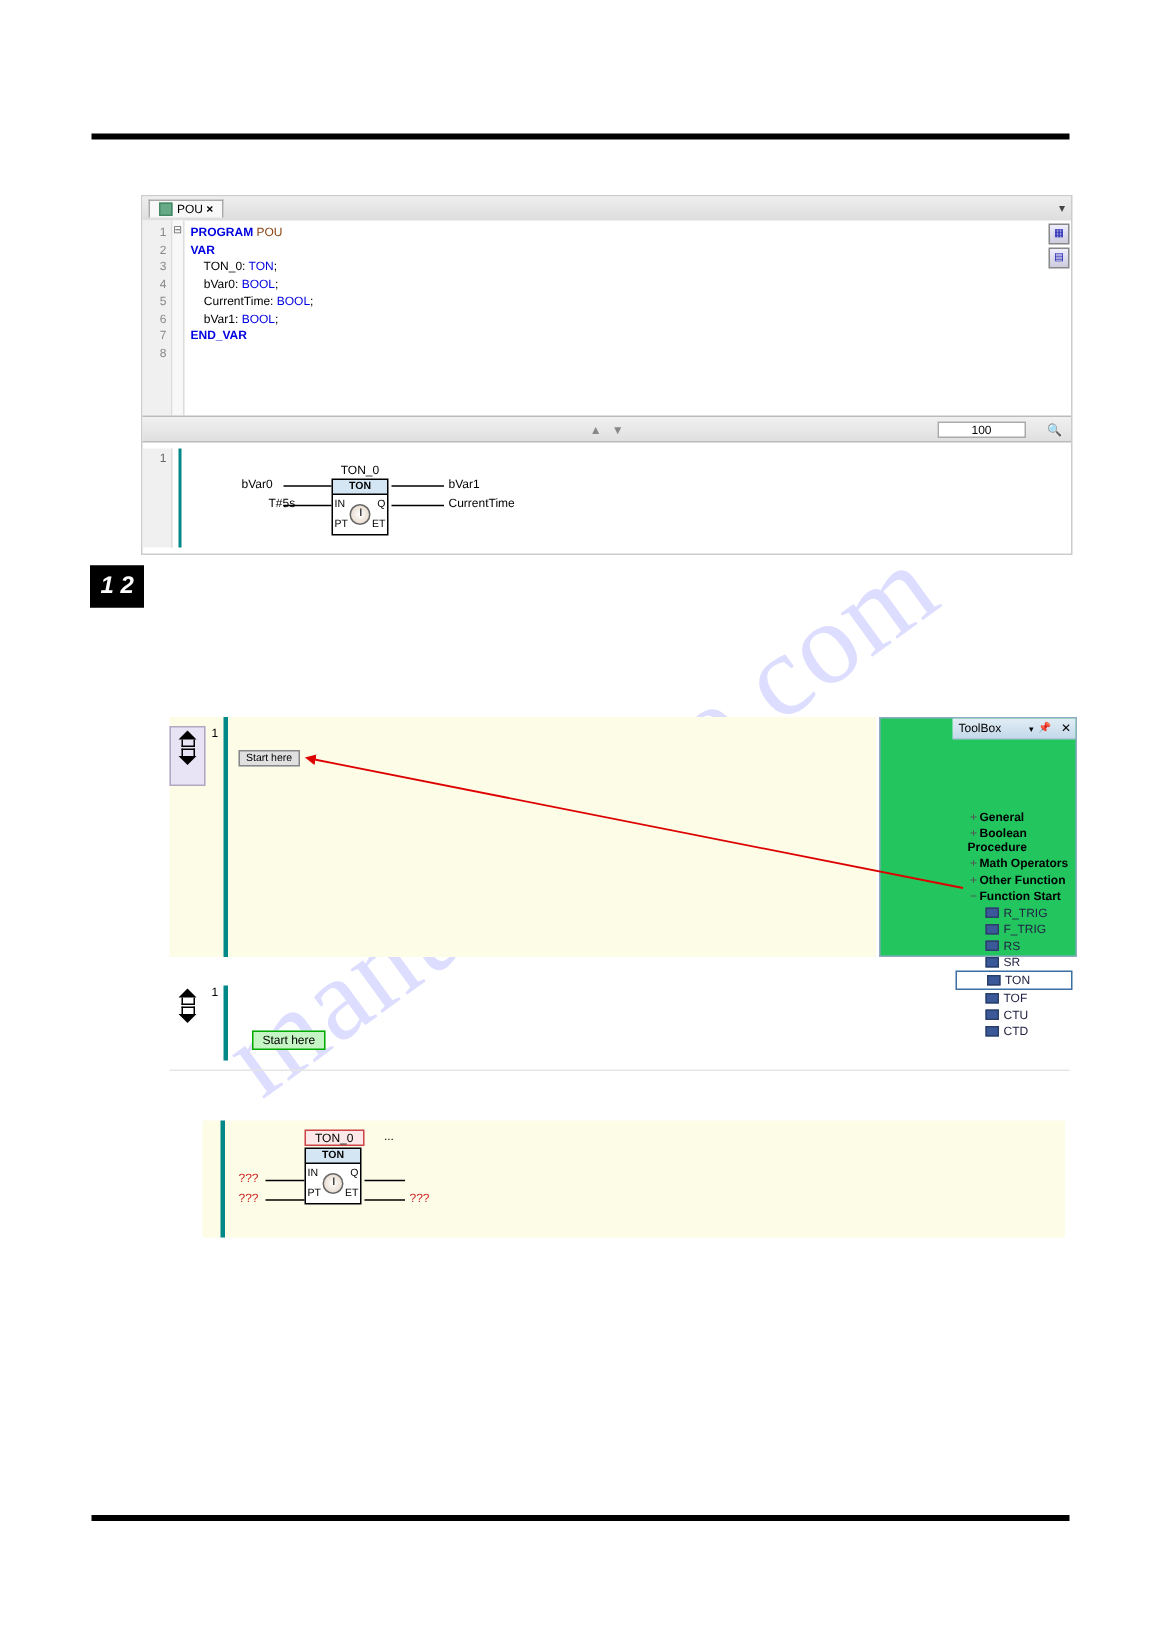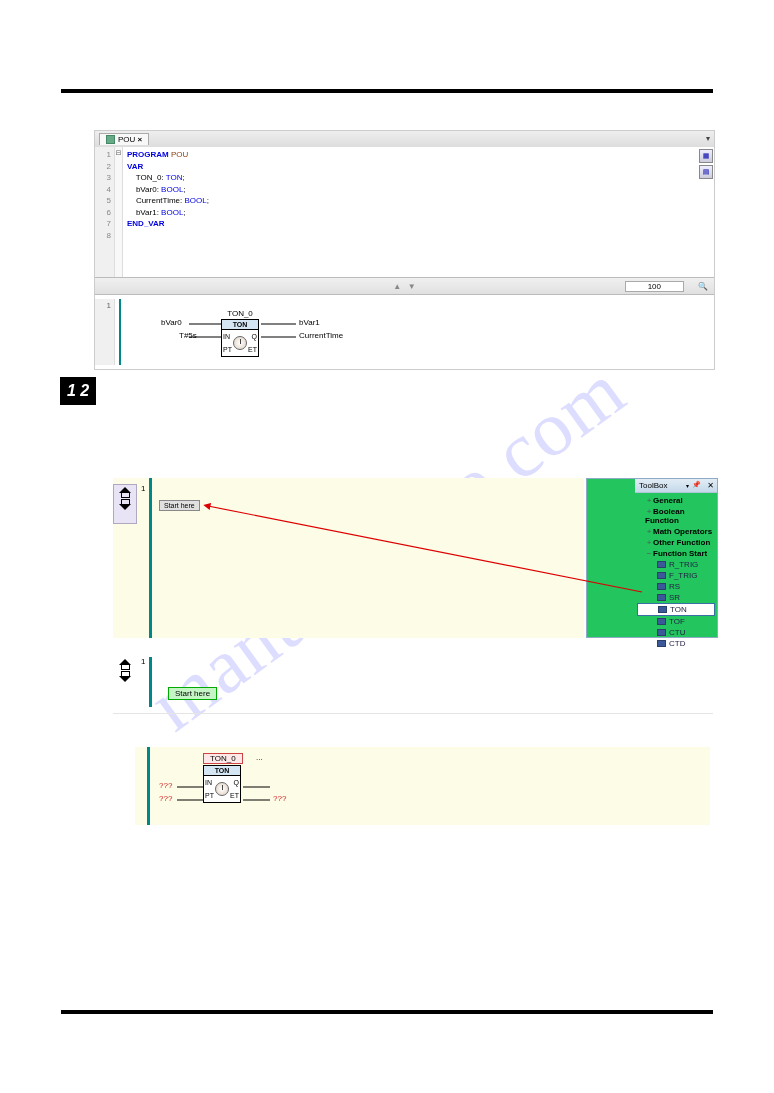--- a/index.html
+++ b/index.html
@@ -62,21 +62,21 @@
   .net-rail { position: absolute; left: 36px; top: 0; width: 3px; height: 160px; background: #088; }
   .start-here-box { position: absolute; left: 46px; top: 22px; font-size: 7px; background: #e0e0e0; border: 1px solid #888; padding: 1px 4px; }
   .start-here-green { border: 1px solid #0a0; background: #c5f5c5 !important; }
   
   
   .toolbox { position: absolute; right: 56px; top: 478px; width: 132px; height: 160px; background: #22c55e; border: 1px solid #8faac4; font-size: 8px; padding-left: 48px; }
   .toolbox-title { background: linear-gradient(#e2edf5, #c4d9ea); padding: 2px 4px; border-bottom: 1px solid #b0c4d8; position: relative; }
   .tb-close { position: absolute; right: 3px; top: 2px; font-size: 8px; }
   .tb-pin { position: absolute; right: 16px; top: 2px; font-size: 7px; }
   .tb-dd { position: absolute; right: 28px; top: 3px; font-size: 6px; }
-  .tb-tree { padding: 2px 2px; }
+  .tb-tree { padding: 2px 2px; margin-top: 44px; }
   .tb-item { padding: 1px 0 1px 8px; color: #000; }
   .tb-exp { display: inline-block; width: 8px; text-align: center; color: #555; }
   .tb-sub { padding: 1px 0 1px 20px; color: #224; }
   .tb-icon { display: inline-block; width: 9px; height: 7px; background: #3b5998; border: 1px solid #2a3f6a; margin-right: 3px; vertical-align: middle; }
   .tb-selected { background: #fff; border: 1px solid #3b6ea5; }
   
   
   .red-arrow-svg { position: absolute; left: 200px; top: 500px; width: 460px; height: 100px; pointer-events: none; }
   
   
@@ -192,21 +192,21 @@
 
 <div class="toolbox">
   <div class="toolbox-title">
     <span>ToolBox</span>
     <span class="tb-dd">▾</span>
     <span class="tb-pin">📌</span>
     <span class="tb-close">✕</span>
   </div>
   <div class="tb-tree">
     <div class="tb-item"><span class="tb-exp">+</span><b>General</b></div>
-    <div class="tb-item"><span class="tb-exp">+</span><b>Boolean Function</b></div>
+    <div class="tb-item"><span class="tb-exp">+</span><b>Boolean Procedure</b></div>
     <div class="tb-item"><span class="tb-exp">+</span><b>Math Operators</b></div>
     <div class="tb-item"><span class="tb-exp">+</span><b>Other Function</b></div>
     <div class="tb-item"><span class="tb-exp">−</span><b>Function Start</b></div>
     <div class="tb-sub"><span class="tb-icon"></span><span>R_TRIG</span></div>
     <div class="tb-sub"><span class="tb-icon"></span><span>F_TRIG</span></div>
     <div class="tb-sub"><span class="tb-icon"></span><span>RS</span></div>
     <div class="tb-sub"><span class="tb-icon"></span><span>SR</span></div>
     <div class="tb-sub tb-selected"><span class="tb-icon"></span><span>TON</span></div>
     <div class="tb-sub"><span class="tb-icon"></span><span>TOF</span></div>
     <div class="tb-sub"><span class="tb-icon"></span><span>CTU</span></div>

